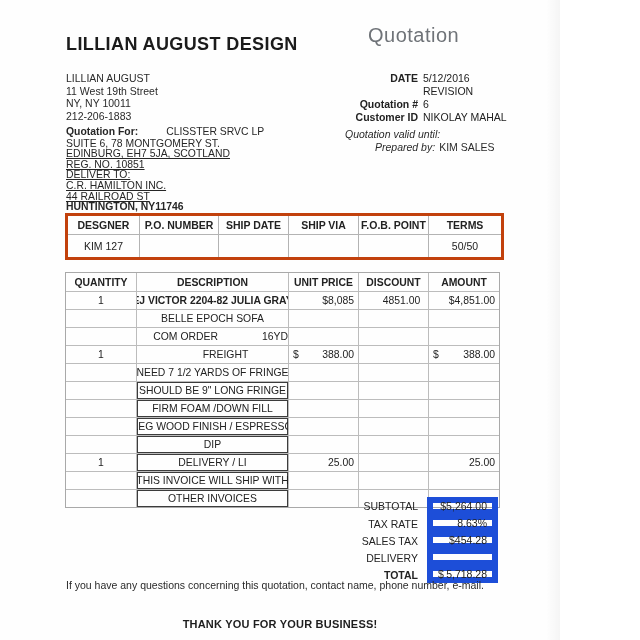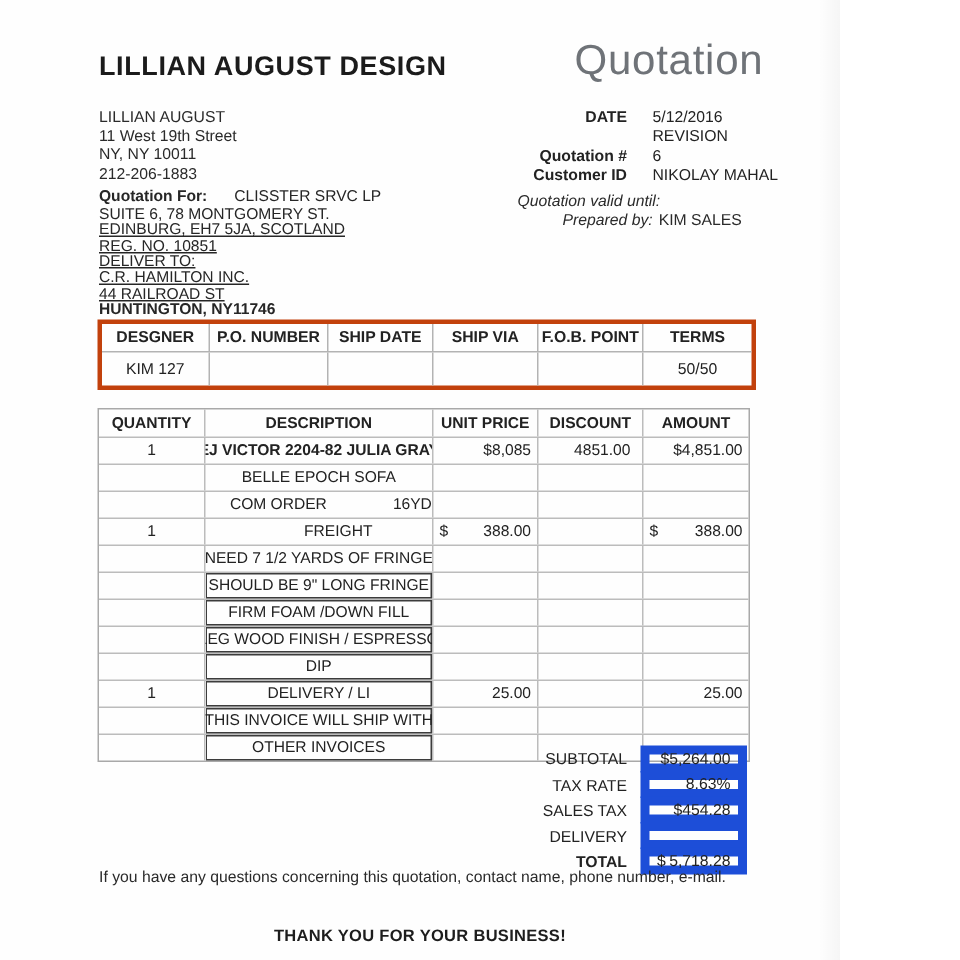--- a/index.html
+++ b/index.html
@@ -3,34 +3,34 @@
 <meta charset="utf-8">
 <style>
   html,body{margin:0;padding:0;background:#ffffff;}
   .page{position:relative;width:560px;height:640px;background:#fefefe;
         font-family:"Liberation Sans",sans-serif;color:#222;overflow:hidden;}
   .page::after{content:'';position:absolute;right:0;top:0;width:14px;height:100%;
         background:linear-gradient(to right,rgba(0,0,0,0),rgba(0,0,0,0.035));pointer-events:none;}
 
   .company{position:absolute;left:66px;top:34px;font-size:18px;font-weight:bold;
         letter-spacing:0.4px;color:#1b1b1b;}
-  .doctitle{position:absolute;left:383px;top:24px;font-size:28px;font-weight:400;
+  .doctitle{position:absolute;left:368px;top:24px;font-size:20px;font-weight:400;
         letter-spacing:0.5px;}
 
   .addr{position:absolute;left:66px;top:72px;font-size:10.5px;line-height:12.6px;color:#2a2a2a;}
 
   .meta{position:absolute;left:322px;top:72px;width:200px;font-size:10.5px;line-height:13px;}
-  .mrow{display:grid;grid-template-columns:96px auto;column-gap:17px;}
+  .mrow{display:grid;grid-template-columns:96px auto;column-gap:5px;}
   .mlab{font-weight:bold;text-align:right;}
   .mval{text-align:left;}
 
   .qfor{position:absolute;left:66px;top:127px;font-size:10.4px;line-height:10.6px;color:#262626;}
   .qfor .l1{margin-bottom:1px;}
   .qfor .l1 .lab{font-weight:bold;}
-  .qfor .l1 .nm{margin-left:18px;}
+  .qfor .l1 .nm{margin-left:28px;}
   .qfor .ln{white-space:nowrap;}
   .qfor .ul{text-decoration:underline;}
   .qfor .b{font-weight:bold;}
 
   .valid{position:absolute;left:345px;top:128px;font-size:10.5px;line-height:13px;color:#2a2a2a;}
   .italic{font-style:italic;}
   .valid .l2{padding-left:30px;}
   .valid .pv{font-style:normal;margin-left:4px;}
 
   

